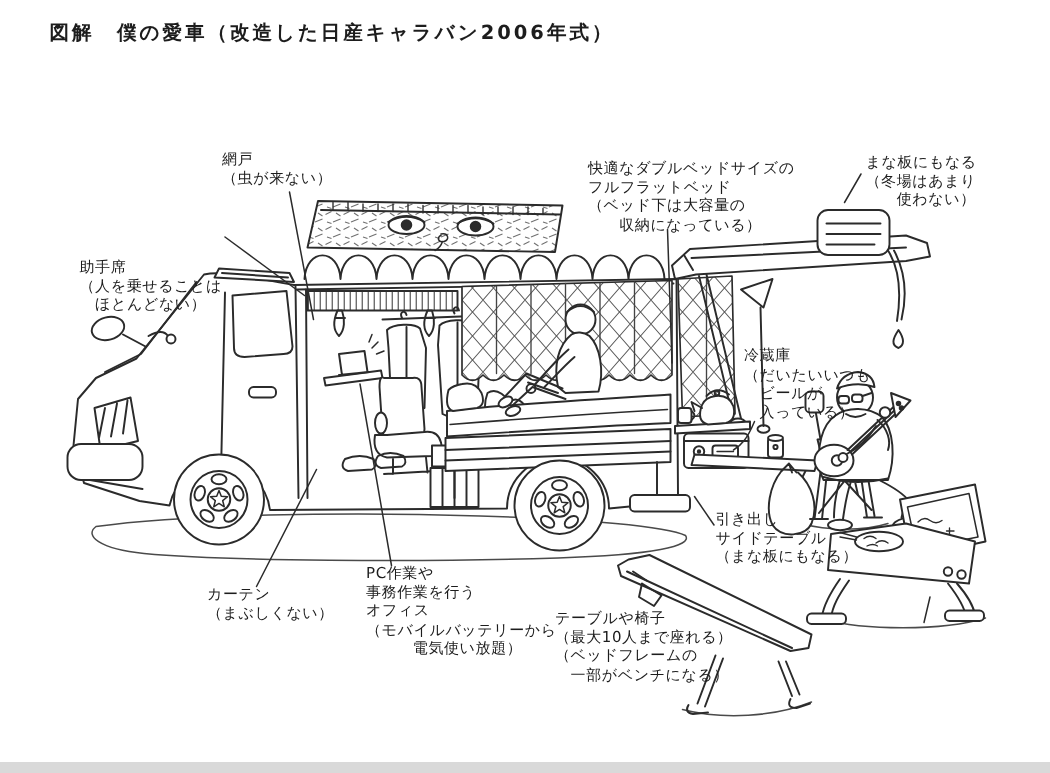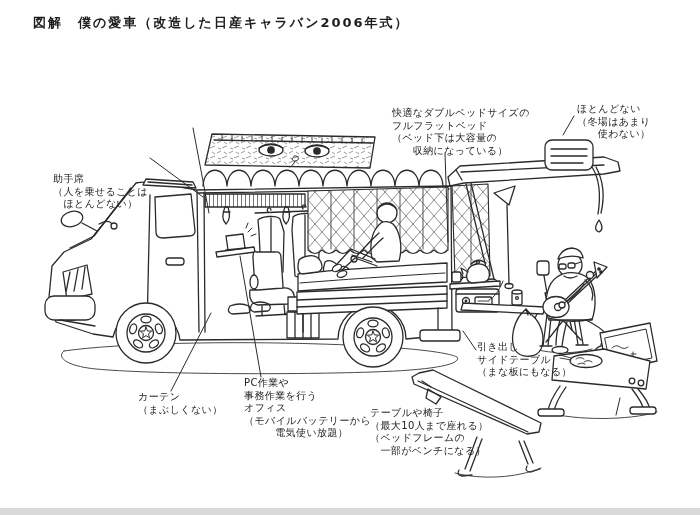--- a/index.html
+++ b/index.html
@@ -246,27 +246,33 @@
       <path d="M616,415 L620,398"></path>
     </g>
   </g>
 </svg>
 
 <div class="title">図解　僕の愛車（改造した日産キャラバン2006年式）</div>
 
 <div class="lbl" style="left:53px;top:173px">助手席
 （人を乗せることは
 　ほとんどない）</div>
+<div class="lbl" style="left:148px;top:101px">網戸
+（虫が来ない）</div>
 <div class="lbl" style="left:392px;top:107px">快適なダブルベッドサイズの
 フルフラットベッド
 （ベッド下は大容量の
 　　収納になっている）</div>
-<div class="lbl" style="left:577px;top:103px">ほとんどない
+<div class="lbl" style="left:577px;top:103px">まな板にもなる
 （冬場はあまり
 　　使わない）</div>
+<div class="lbl" style="left:496px;top:232px">冷蔵庫
+（だいたいいつも
+　ビールが
+　入っている）</div>
 <div class="lbl" style="left:244px;top:377px">PC作業や
 事務作業を行う
 オフィス
 （モバイルバッテリーから
 　　　電気使い放題）</div>
 <div class="lbl" style="left:138px;top:391px">カーテン
 （まぶしくない）</div>
 <div class="lbl" style="left:370px;top:407px">テーブルや椅子
 （最大10人まで座れる）
 （ベッドフレームの

